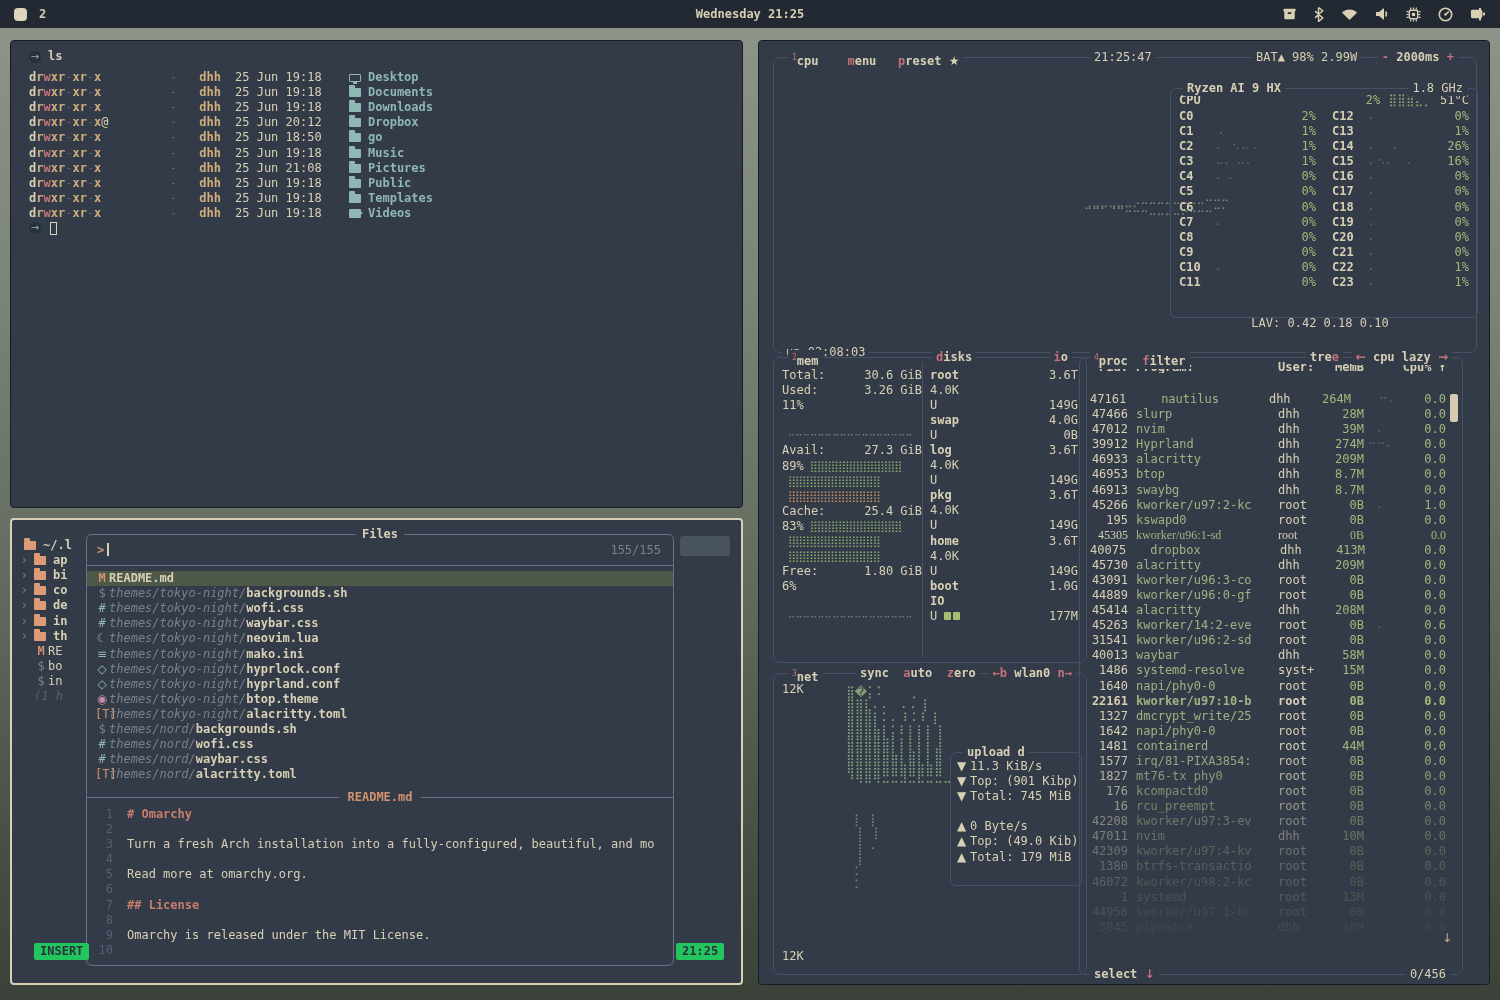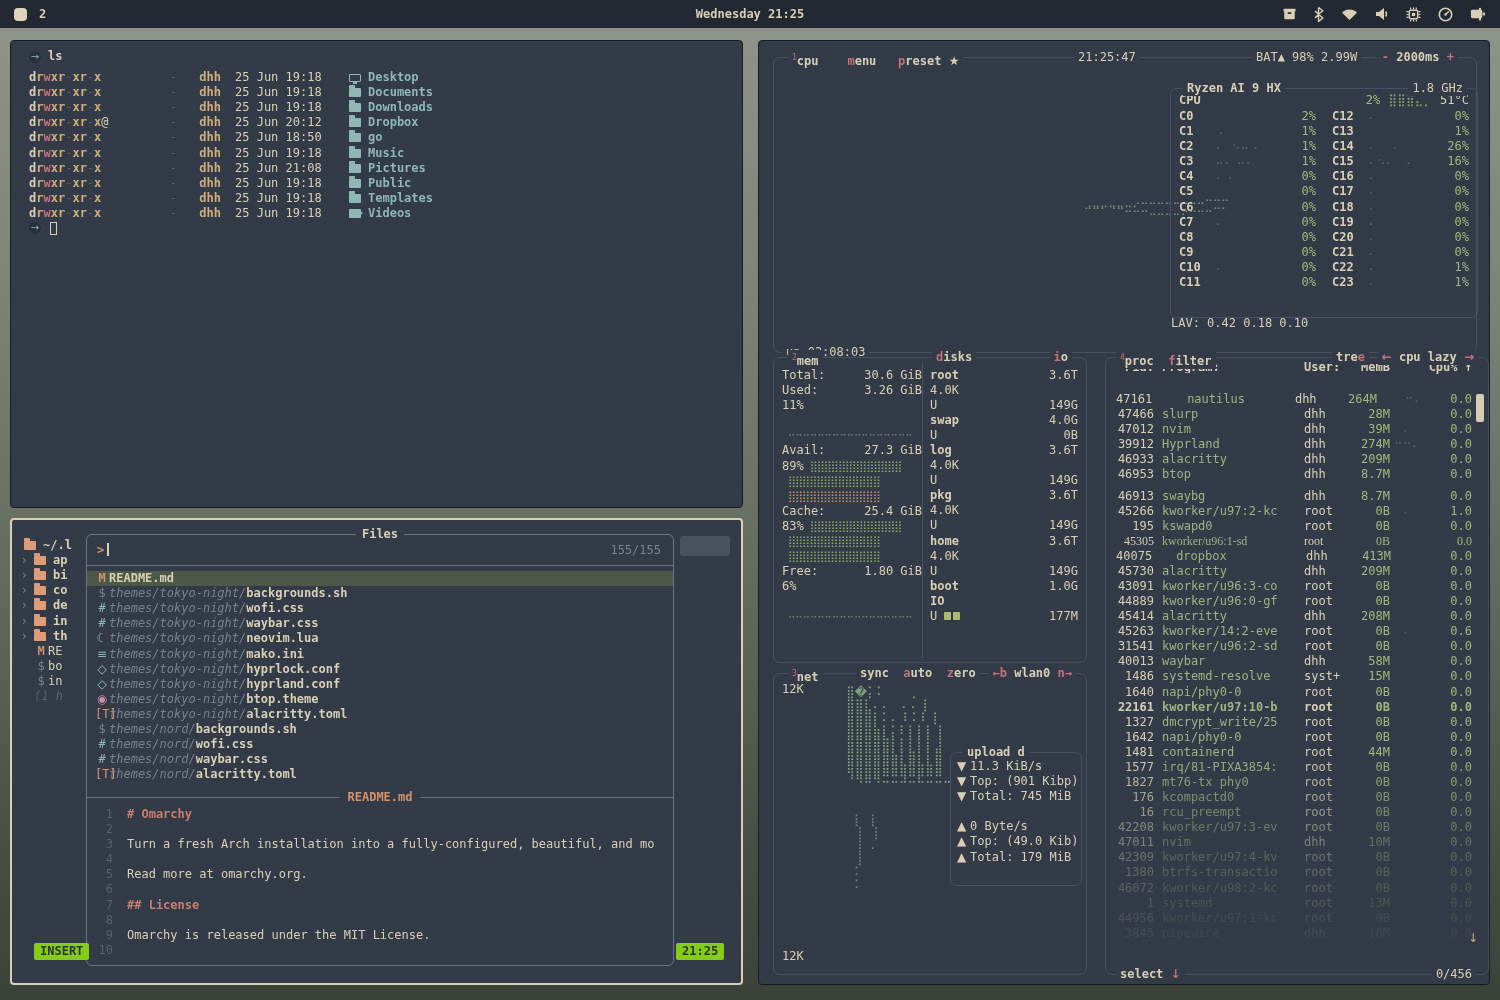--- a/index.html
+++ b/index.html
@@ -63,57 +63,57 @@
   .pcount{position:absolute;right:12px;top:8px;color:var(--grey)}
   .psep{position:absolute;left:0;right:0;top:30px;border-top:1px solid #6b7486}
   .plist{position:absolute;left:0;right:0;top:36px}
   .prow{display:flex;align-items:center;height:15.1px;padding-left:8px;white-space:nowrap}
   .prow.sel{background:var(--sel)}
   .pdivider{position:absolute;left:0;right:0;top:262px;border-top:1px solid #6b7486}
   .pdiv-title{position:absolute;top:255px;left:50%;transform:translateX(-50%);background:var(--bg);padding:0 8px;color:var(--orange);font-weight:bold}
   .preview{position:absolute;left:0;right:4px;top:272px}
   .pvrow{display:flex;height:15.1px;white-space:nowrap;overflow:hidden}
   .pvnum{width:40px;text-align:right;padding-right:14px;color:var(--dim);flex:0 0 auto}
-  .badge{position:absolute;background:#84cc16;color:#2b323c;font-weight:bold;padding:0 6px;height:17px;line-height:17px;border-radius:2px}
+  .badge{position:absolute;background:#22c55e;color:#2b323c;font-weight:bold;padding:0 6px;height:17px;line-height:17px;border-radius:2px}
   .scrollmark{position:absolute;left:668px;top:16px;width:50px;height:20px;background:#49525f;border-radius:3px}
 
   
   #btop{left:758px;top:40px;width:732px;height:945px}
   .bx{position:absolute;border:1px solid var(--boxborder);border-radius:7px}
   .bxt{position:absolute;top:-8px;background:var(--bg);padding:0 4px;white-space:nowrap}
   .bxb{position:absolute;bottom:-8px;background:var(--bg);padding:0 4px;white-space:nowrap}
   #cpu-box{left:14px;top:16px;width:704px;height:296px}
   #cpu-graph{position:absolute;left:310px;top:138px;color:#7d8d7f;white-space:pre;line-height:11px;font-size:11px}
   #cpu-panel{position:absolute;left:396px;top:30px;width:308px;height:230px;border:1px solid var(--boxborder);border-radius:6px}
   .cpurow{display:flex;height:15.1px;align-items:center;padding:0 8px}
   .cores{position:absolute;left:0;right:0;top:20px}
   .core-line{display:flex;height:15.1px}
   .core-half{flex:1;display:flex;padding:0 8px}
   .core-name{width:36px;font-weight:bold}
   .core-dots{flex:1;color:var(--dim);overflow:hidden;white-space:pre}
   .core-val{width:36px;text-align:right;color:var(--green)}
-  #lav{position:absolute;left:0;right:8px;bottom:-14px;text-align:left;background:transparent}
+  #lav{position:absolute;left:0;right:8px;bottom:-14px;text-align:center;background:transparent}
   #mem-box{left:14px;top:316px;width:314px;height:306px}
   .mem-col{position:absolute;left:8px;top:10px;width:140px}
   .mem-line{display:flex;height:15.1px;justify-content:space-between}
   .mem-pline{display:flex;height:15.1px;gap:6px}
   .meter{color:#8aa56b;letter-spacing:-1px;font-size:11px;white-space:pre;overflow:hidden}
   .meter.orangec{color:#c08f62}
   .dotsline{color:#6f7d74;font-size:10px;white-space:pre;overflow:hidden}
   .disk-col{position:absolute;left:156px;right:8px;top:10px}
   .disk-line{display:flex;height:15.05px;justify-content:space-between}
   .vdiv{position:absolute;left:148px;top:4px;bottom:4px;border-left:1px solid var(--boxborder)}
   .blocks i{display:inline-block;width:7px;height:8px;background:#a8bb6f;margin-right:2px;border-radius:1px}
   #net-box{left:14px;top:632px;width:314px;height:302px}
   #net-graph{position:absolute;left:72px;top:12px;color:#84a07b;white-space:pre;line-height:13px;font-size:12px}
   #net-upgraph{position:absolute;left:72px;top:140px;color:#707d8b;white-space:pre;line-height:13px;font-size:12px}
   .netlbl{position:absolute;left:8px;color:var(--fg)}
   #net-info{position:absolute;left:176px;top:78px;width:132px;height:134px;border:1px solid var(--boxborder);border-radius:6px;padding:6px 6px 0 6px;background:var(--bg)}
   .ni-row{height:15.1px;white-space:nowrap}
-  #proc-box{left:346px;top:316px;width:384px;height:618px}
+  #proc-box{left:320px;top:316px;width:384px;height:618px}
   .proc-head{display:flex;height:15px;padding:2px 10px 0 10px;font-weight:bold}
   #proc-rows{position:absolute;left:0;right:0;top:34px}
   .procrow{display:flex;height:15.08px;padding:0 10px;align-items:center}
   .pc-pid{width:46px;text-align:right;padding-right:8px}
   .pc-prog{width:142px;overflow:hidden;white-space:nowrap}
   .pc-user{width:46px}
   .pc-mem{width:40px;text-align:right;color:var(--green)}
   .pc-dots{width:34px;color:var(--dim);text-align:center;overflow:hidden}
   .pc-cpu{flex:1;text-align:right;color:var(--green);padding-right:6px}
   .proc-scroll{position:absolute;right:4px;top:36px;width:8px;height:28px;background:#d4cbb0;border-radius:2px}
@@ -477,21 +477,21 @@
   </div>
 
   <div class="badge" style="left:22px;top:423px">INSERT</div>
   <div class="badge" style="left:664px;top:423px">21:25</div>
 </div>
 
 <div class="win" id="btop">
 
   <div class="bx" id="cpu-box">
     <span class="bxt" style="left:14px" id="cpu-tabs"><span class="seg red sup">1</span><span class="seg b">cpu</span><span class="seg ">    </span><span class="seg red b">m</span><span class="seg b">enu</span><span class="seg ">   </span><span class="seg red b">p</span><span class="seg b">reset</span><span class="seg "> </span><span class="seg glyph">★</span></span>
-    <span class="bxt" style="left:300px">21:25:47</span>
+    <span class="bxt" style="left:316px">21:25:47</span>
     <span class="bxt" style="left:478px">BAT▲ 98% 2.99W</span>
     <span class="bxt" style="right:18px" id="cpu-interval"><span class="seg red b">- </span><span class="seg b">2000ms</span><span class="seg red b"> +</span></span>
     <div id="cpu-graph">⢀⣀⣀⣀⣀⣀⡠⠤⠤⠤⠤⠤⠤⠤⠤⠒⠒⠒
 ⠉⠉⠁⠈⠉⠒⠒⠒⠤⠤⠤⠤⠔⠒⠒⠒⠉⠁</div>
     <span class="bxb" style="left:8px">up 02:08:03</span>
 
     <div id="cpu-panel">
       <span class="bxt b" style="left:12px">Ryzen AI 9 HX</span>
       <span class="bxt" style="right:10px">1.8 GHz</span>
       <div class="cpurow" style="margin-top:4px">
@@ -878,21 +878,21 @@
           <span class="pc-cpu">0.0</span>
         </div>
         <div class="procrow" style="opacity: 1; align-items: flex-end;">
           <span class="pc-pid">46953</span>
           <span class="pc-prog sage">btop</span>
           <span class="pc-user">dhh</span>
           <span class="pc-mem">8.7M</span>
           <span class="pc-dots glyph"></span>
           <span class="pc-cpu">0.0</span>
         </div>
-        <div class="procrow" style="opacity: 1; margin-top: 6px;">
+        <div class="procrow" style="opacity: 1;">
           <span class="pc-pid">46913</span>
           <span class="pc-prog sage">swaybg</span>
           <span class="pc-user">dhh</span>
           <span class="pc-mem">8.7M</span>
           <span class="pc-dots glyph"></span>
           <span class="pc-cpu">0.0</span>
         </div>
         <div class="procrow" style="opacity: 1;">
           <span class="pc-pid">45266</span>
           <span class="pc-prog sage">kworker/u97:2-kc</span>

